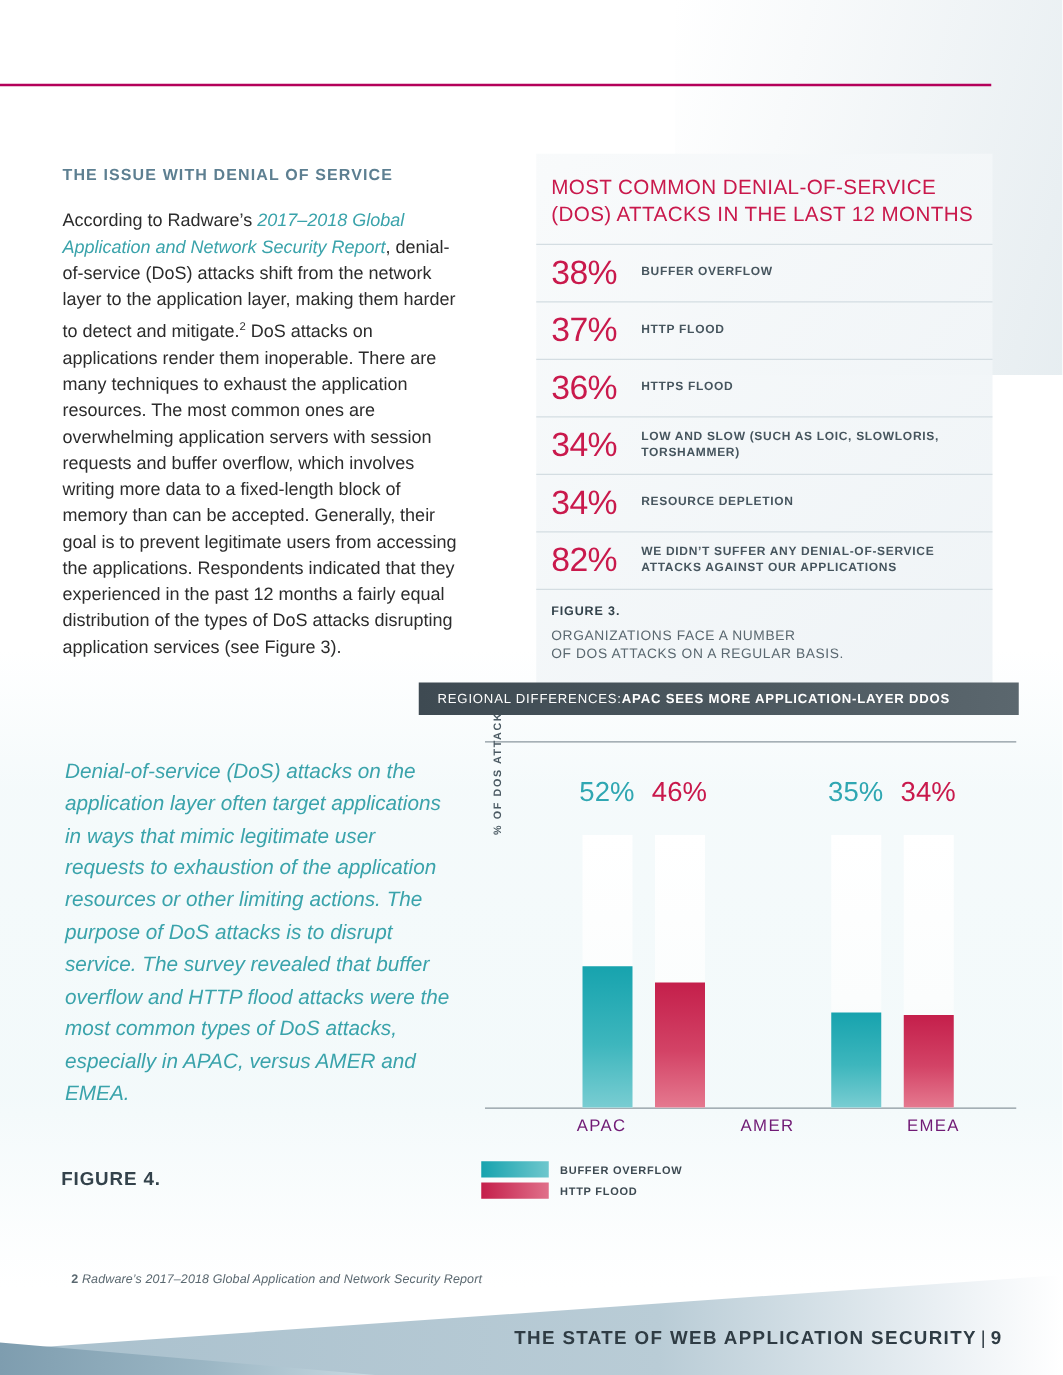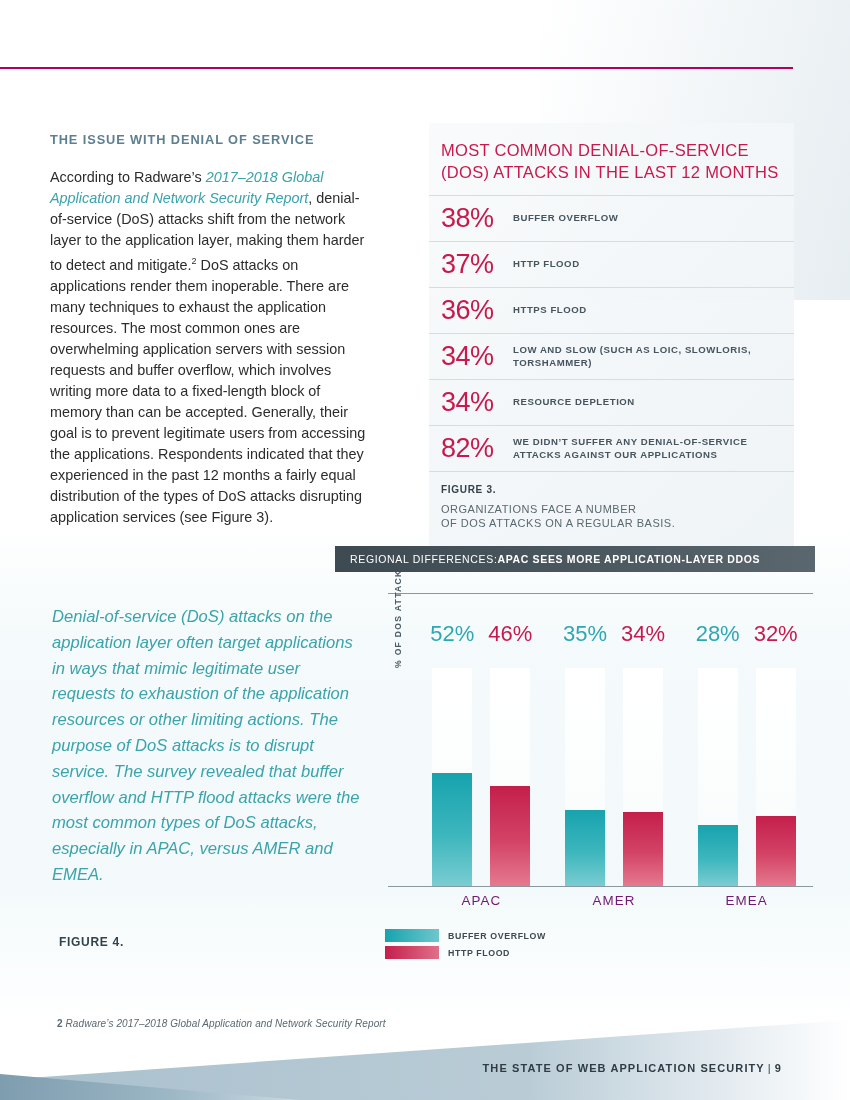--- a/index.html
+++ b/index.html
@@ -113,38 +113,38 @@
 
   .legend{position:absolute;left:0px;top:341px;}
   .legend-row{display:flex;align-items:center;margin-bottom:4px;}
   .legend-sw{width:54px;height:13px;margin-right:9px;}
   .legend-sw.teal{background:linear-gradient(90deg,#17A3AE 0%,#6ec7cd 100%);}
   .legend-sw.pink{background:linear-gradient(90deg,#C41F4B 0%,#e0708a 100%);}
   .legend-txt{font-size:8.8px;letter-spacing:.6px;color:#3d4a52;font-weight:700;text-transform:uppercase;}
 
   
   .fig4{
-    position:absolute;left:59px;top:935px;z-index:4;
-    font-size:12px;font-weight:700;letter-spacing:.7px;color:#33424b;text-transform:uppercase;
+    position:absolute;left:49px;top:935px;z-index:4;
+    font-size:15px;font-weight:700;letter-spacing:.7px;color:#33424b;text-transform:uppercase;
   }
 
   
   .footnote{
     position:absolute;left:57px;top:1018px;z-index:6;
     font-size:10px;color:#5a6870;font-style:italic;letter-spacing:.1px;
   }
   .footnote b{font-style:normal;font-weight:700;}
 
   
   .bottom-deco{position:absolute;left:0;bottom:0;width:850px;height:80px;z-index:2;}
 
   
   .pagefooter{
-    position:absolute;right:68px;top:1062px;z-index:7;
-    font-size:11px;font-weight:700;letter-spacing:1.1px;color:#2f3c44;text-transform:uppercase;
+    position:absolute;right:48px;top:1062px;z-index:7;
+    font-size:15px;font-weight:700;letter-spacing:1.1px;color:#2f3c44;text-transform:uppercase;
     white-space:nowrap;
     text-align:right;
   }
   .pagefooter .sep{font-weight:400;margin:0 3px;}
 </style>
 </head>
 <body>
 
 <div class="page-bg">
   <div class="bg-top-right"></div>
@@ -226,32 +226,20 @@
         <div class="bar-fill teal" style="height:35%"></div>
         <div class="bar-val teal">35%</div>
       </div>
       <div class="barwrap">
         <div class="bar-track"></div>
         <div class="bar-fill pink" style="height:34%"></div>
         <div class="bar-val pink">34%</div>
       </div>
     </div>
 
-    <div class="group">
-      <div class="barwrap">
-        <div class="bar-track"></div>
-        <div class="bar-fill teal" style="height:28%"></div>
-        <div class="bar-val teal">28%</div>
-      </div>
-      <div class="barwrap">
-        <div class="bar-track"></div>
-        <div class="bar-fill pink" style="height:32%"></div>
-        <div class="bar-val pink">32%</div>
-      </div>
-    </div>
 
   </div>
 
   <div class="xlabels">
     <div>APAC</div>
     <div>AMER</div>
     <div>EMEA</div>
   </div>
 
   <div class="legend">

